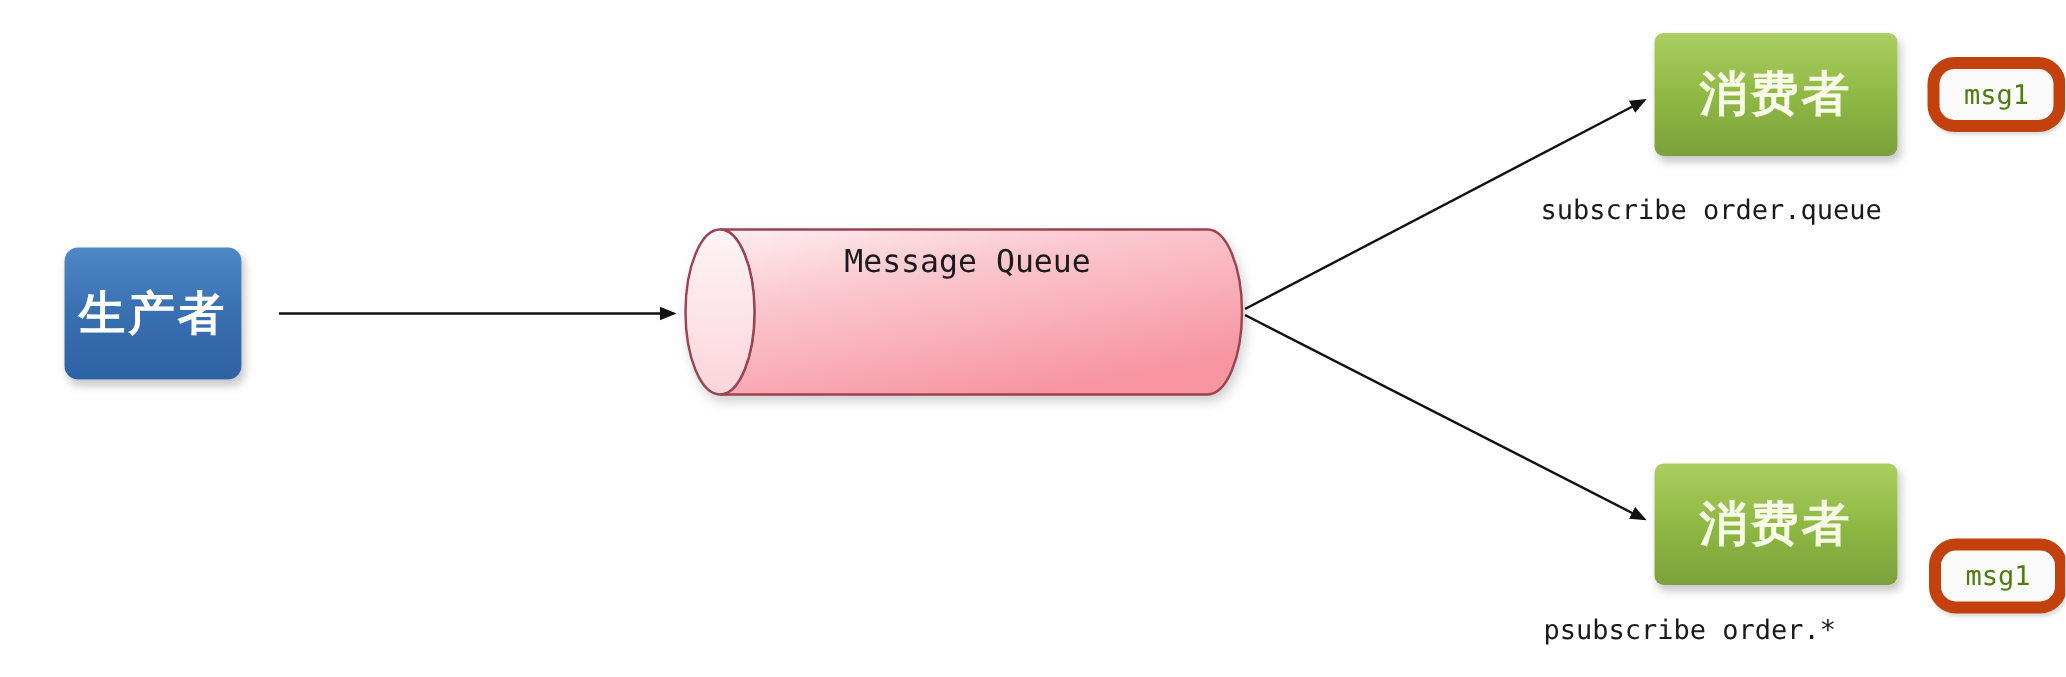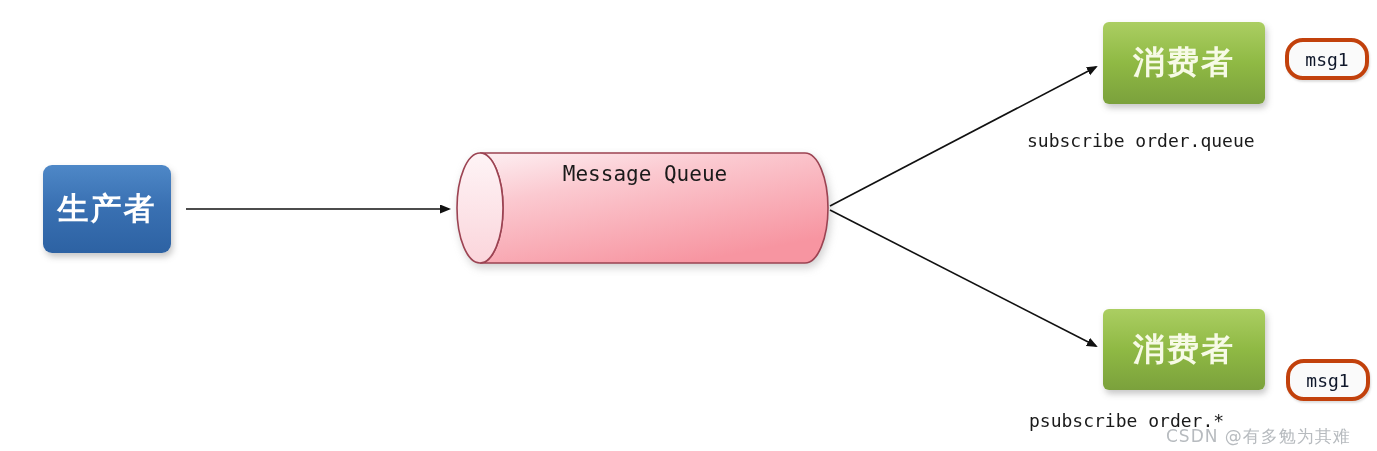--- a/index.html
+++ b/index.html
@@ -25,21 +25,21 @@
     display: flex;
     align-items: center;
     justify-content: center;
     color: #ffffff;
     font-weight: bold;
     letter-spacing: 2px;
     box-shadow: 2px 4px 6px rgba(110,110,110,0.38);
   }
   .producer {
     left: 43px; top: 165px;
-    width: 128px; height: 88px;
+    width: 118px; height: 88px;
     border-radius: 9px;
     background: linear-gradient(180deg, #4e88c7 0%, #3a71b3 45%, #2d62a3 100%);
     font-size: 31px;
   }
   .consumer {
     width: 162px; height: 82px;
     border-radius: 6px;
     background: linear-gradient(180deg, #abce62 0%, #8fb944 50%, #7ba13c 100%);
     color: #f7fae6;
     font-size: 32px;
@@ -63,29 +63,29 @@
     color: #1a1a1a;
     white-space: pre;
     z-index: 2;
   }
   .caption-publish   { left: 54px;   top: 279px; }
   .caption-subscribe { left: 1027px; top: 130px; }
   .caption-psubscribe{ left: 1029px; top: 410px; }
   .badge {
     position: absolute;
     width: 76px; height: 34px;
-    border: 4px solid #c2410c;
+    border: 8px solid #c2410c;
     border-radius: 18px;
     background: #fafafa;
     display: flex;
     align-items: center;
     justify-content: center;
     font-family: "DejaVu Sans Mono", "Liberation Mono", monospace;
     font-size: 18px;
-    color: #0f172a;
+    color: #4d7c0f;
     box-shadow: 1px 2px 2px rgba(150,150,150,0.3);
   }
   .badge-top    { left: 1285px; top: 38px; }
   .badge-bottom { left: 1286px; top: 359px; }
   .watermark {
     position: absolute;
     left: 1166px; top: 425px;
     font-size: 17px;
     color: #b7bbbf;
     letter-spacing: 1px;
@@ -141,15 +141,14 @@
   <div class="badge badge-top">
     <span>msg1</span>
   </div>
   <div class="badge badge-bottom">
     <span>msg1</span>
   </div>
 
   <div class="code caption-psubscribe">psubscribe order.*</div>
   <div class="code caption-subscribe">subscribe order.queue</div>
 
-  <div class="watermark">CSDN @有多勉为其难</div>
 
 </div>
 
 </body></html>

